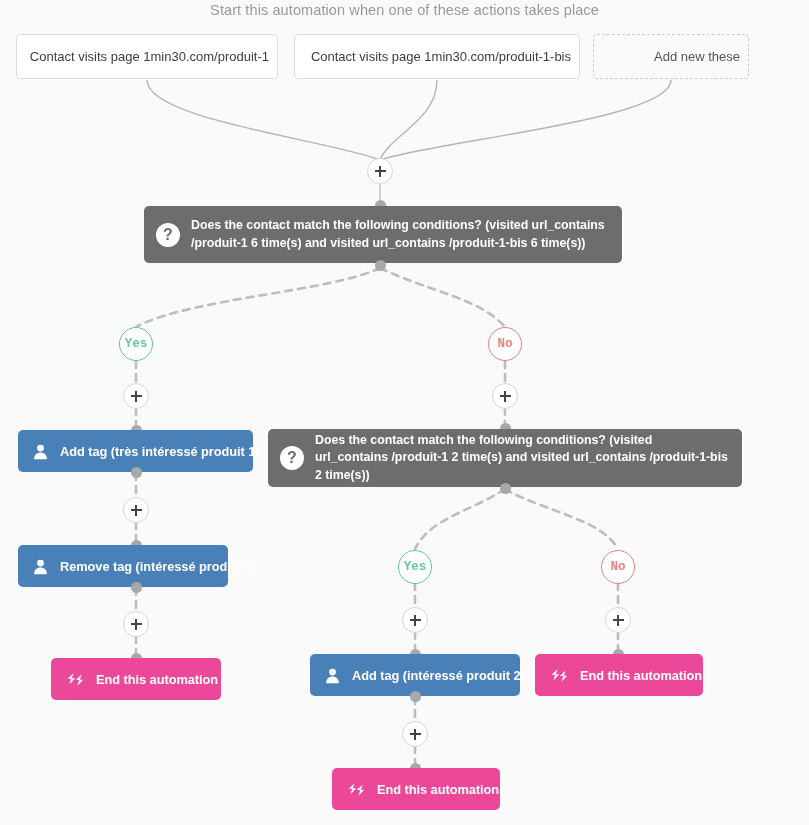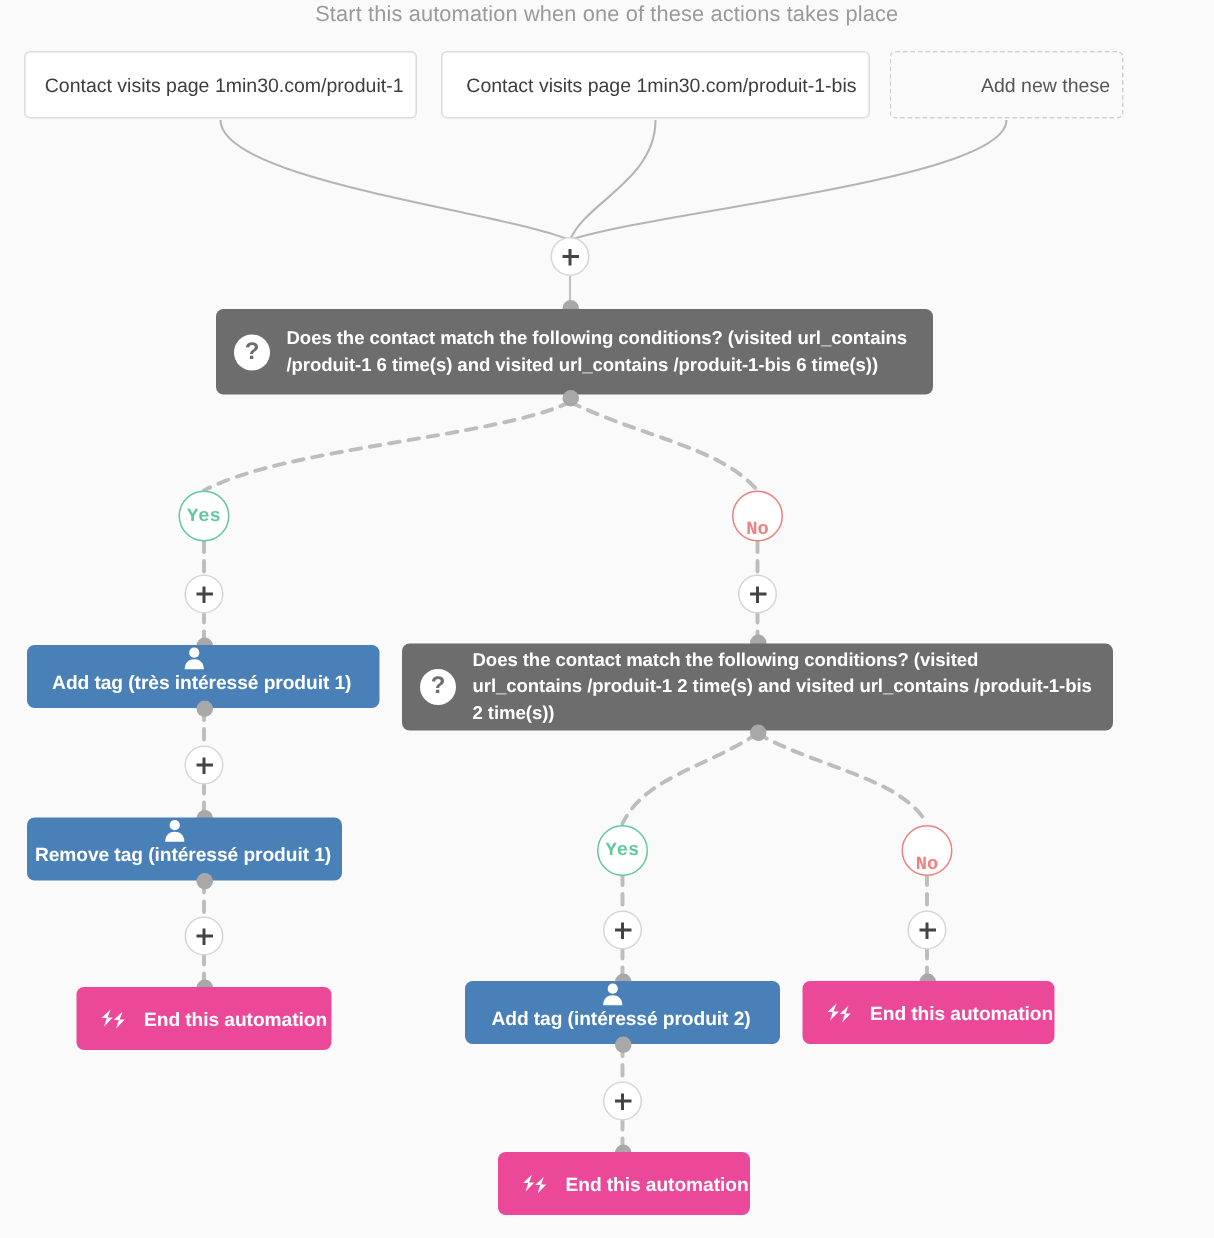--- a/index.html
+++ b/index.html
@@ -101,21 +101,21 @@
   .action-box {
     position: absolute;
     height: 42px;
     border-radius: 5px;
     box-sizing: border-box;
     display: flex;
     align-items: center;
     padding: 0 16px 0 14px;
     color: #ffffff;
   }
-  .action-box.tag   { background: #4a80b8; flex-direction: column; }
+  .action-box.tag   { background: #4a80b8; }
   .action-box.end   { background: #ec4899; }
   .action-label {
     font-size: 12.8px;
     font-weight: bold;
     white-space: nowrap;
     letter-spacing: -0.05px;
   }
   .action-icon {
     flex: 0 0 auto;
     display: flex;
@@ -159,21 +159,21 @@
     background: #ffffff;
     display: flex;
     align-items: center;
     justify-content: center;
     box-sizing: border-box;
     font-size: 12.5px;
     font-weight: bold;
     font-family: Liberation Mono, monospace;
   }
   .branch-node.yes { border: 1px solid #62c99d; color: #62c99d; }
-  .branch-node.no  { border: 1px solid #f08080; color: #f08080; align-items: flex-end; }
+  .branch-node.no  { border: 1px solid #f08080; color: #f08080; }
 
   
   .dot {
     position: absolute;
     width: 11px;
     height: 11px;
     margin-left: -5.5px;
     margin-top: -5.5px;
     border-radius: 50%;
     background: #a8a8a8;

